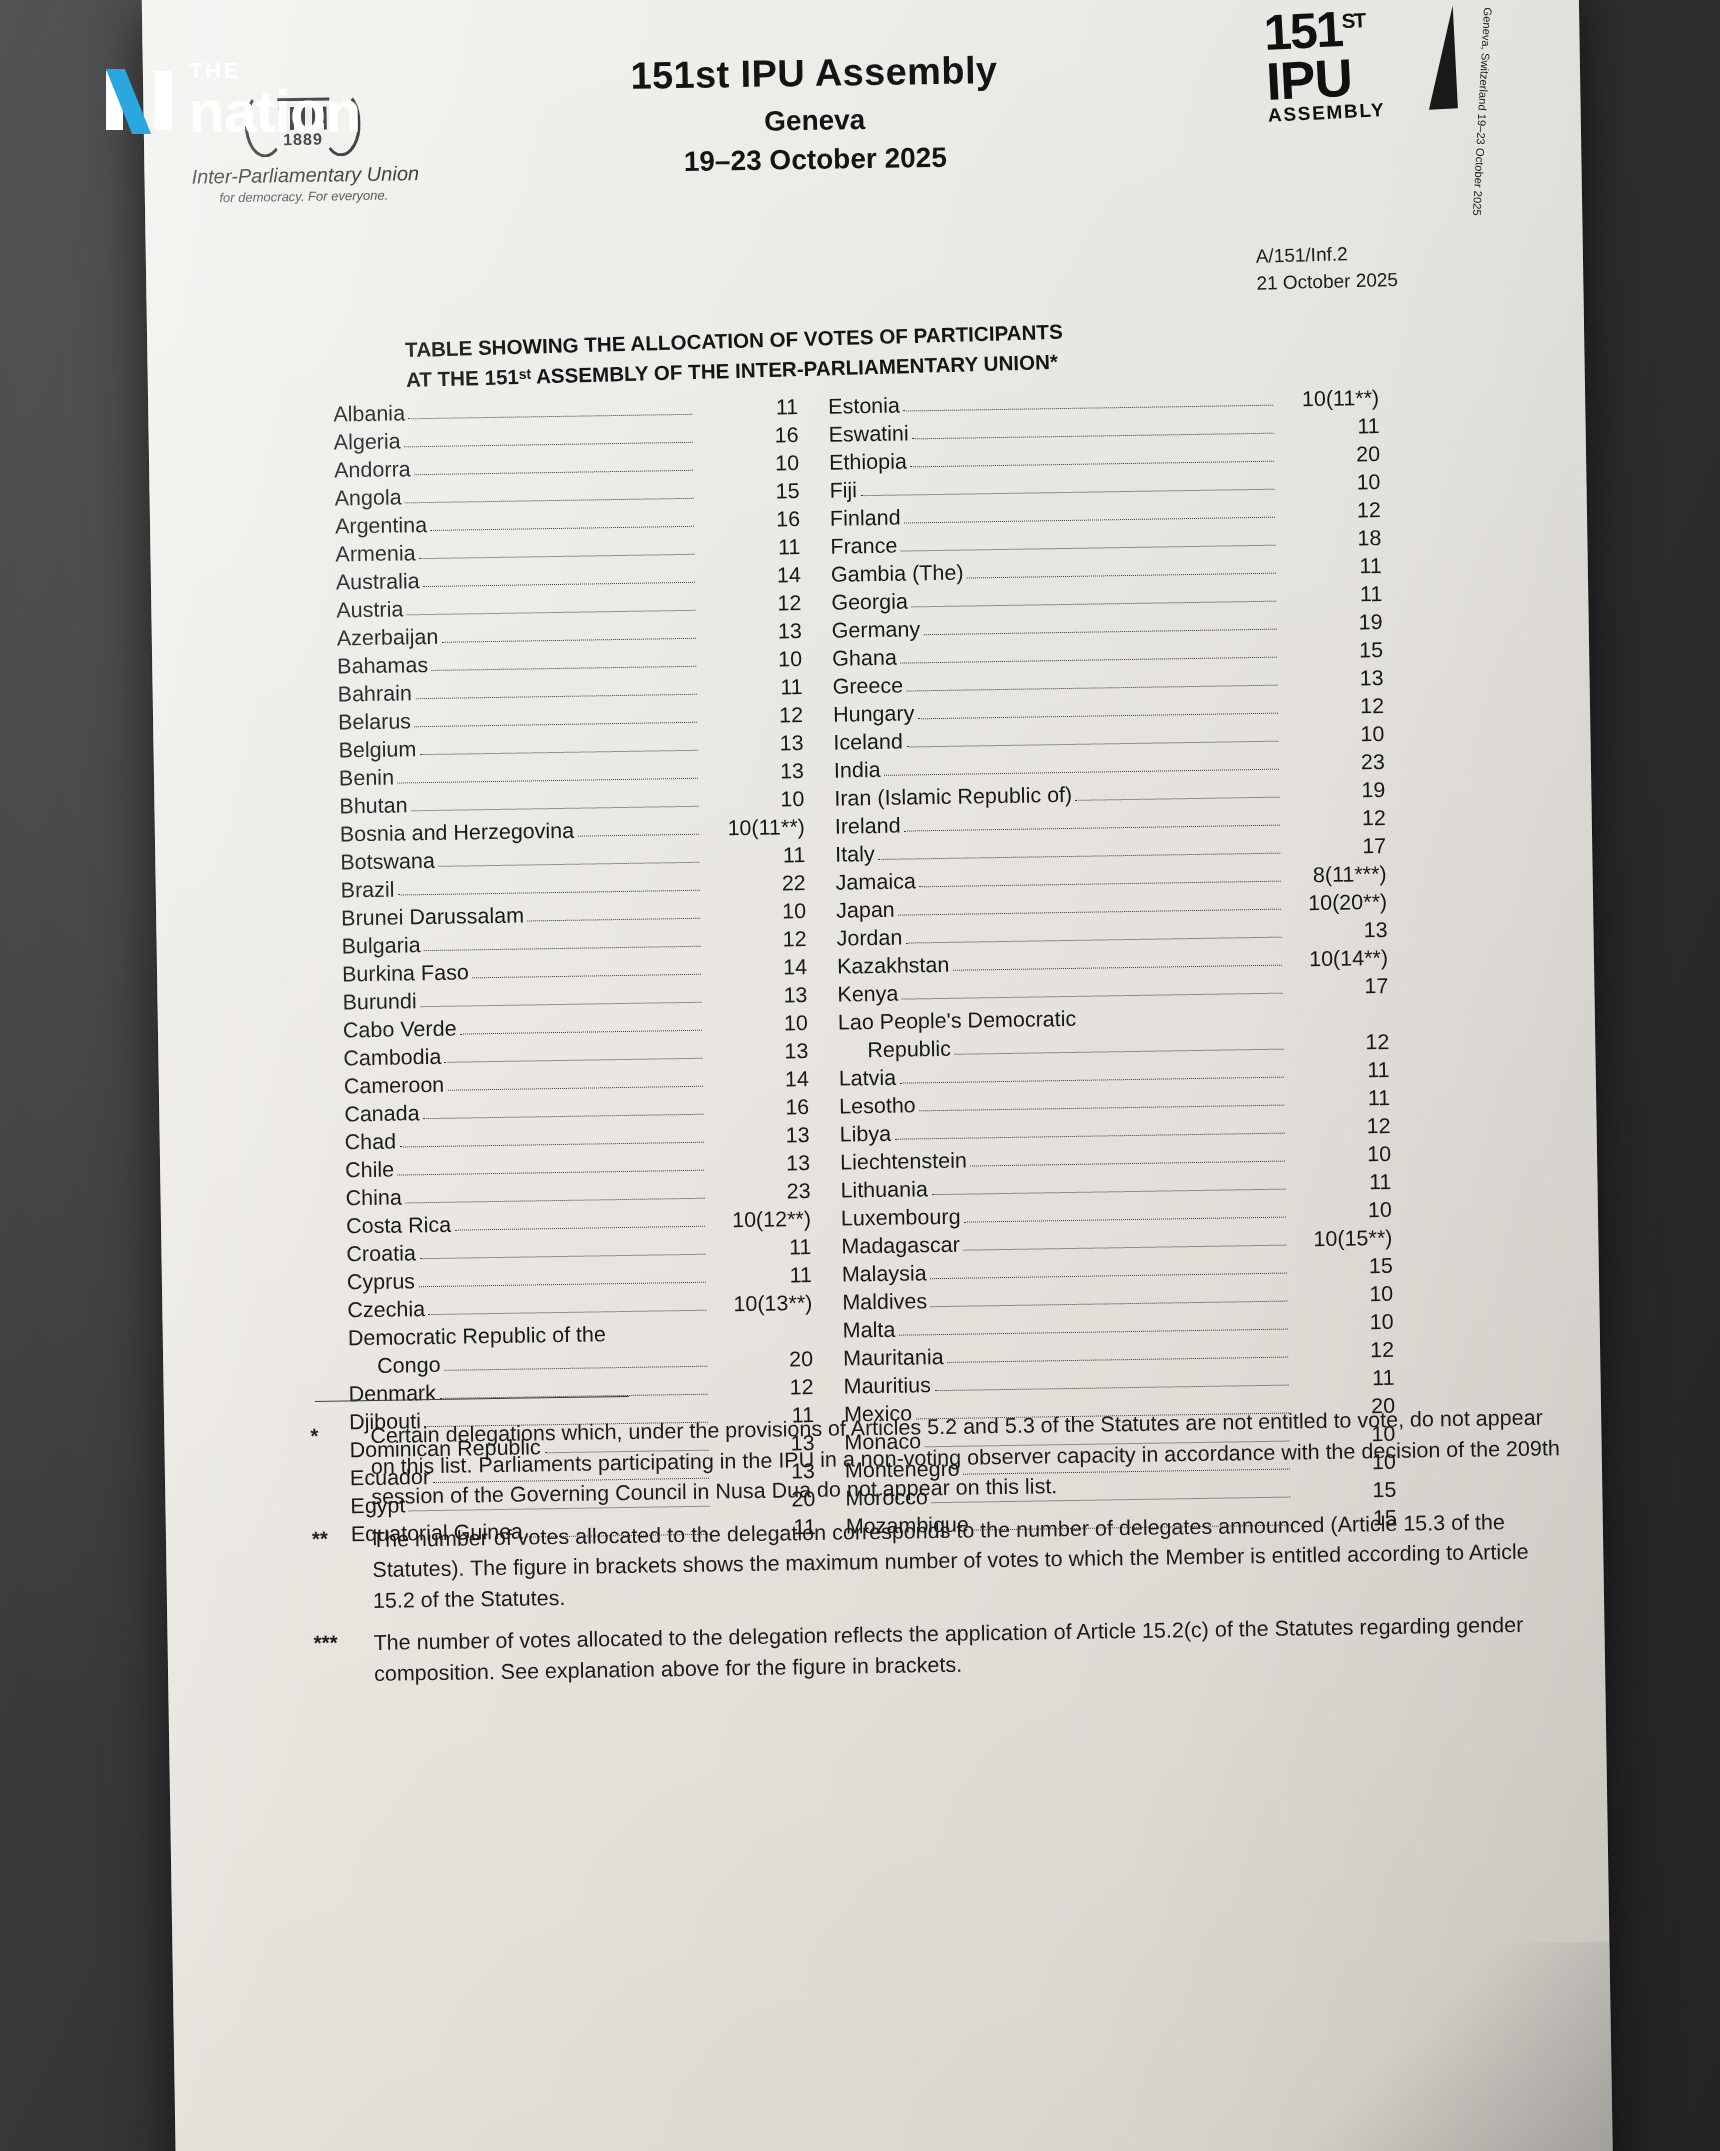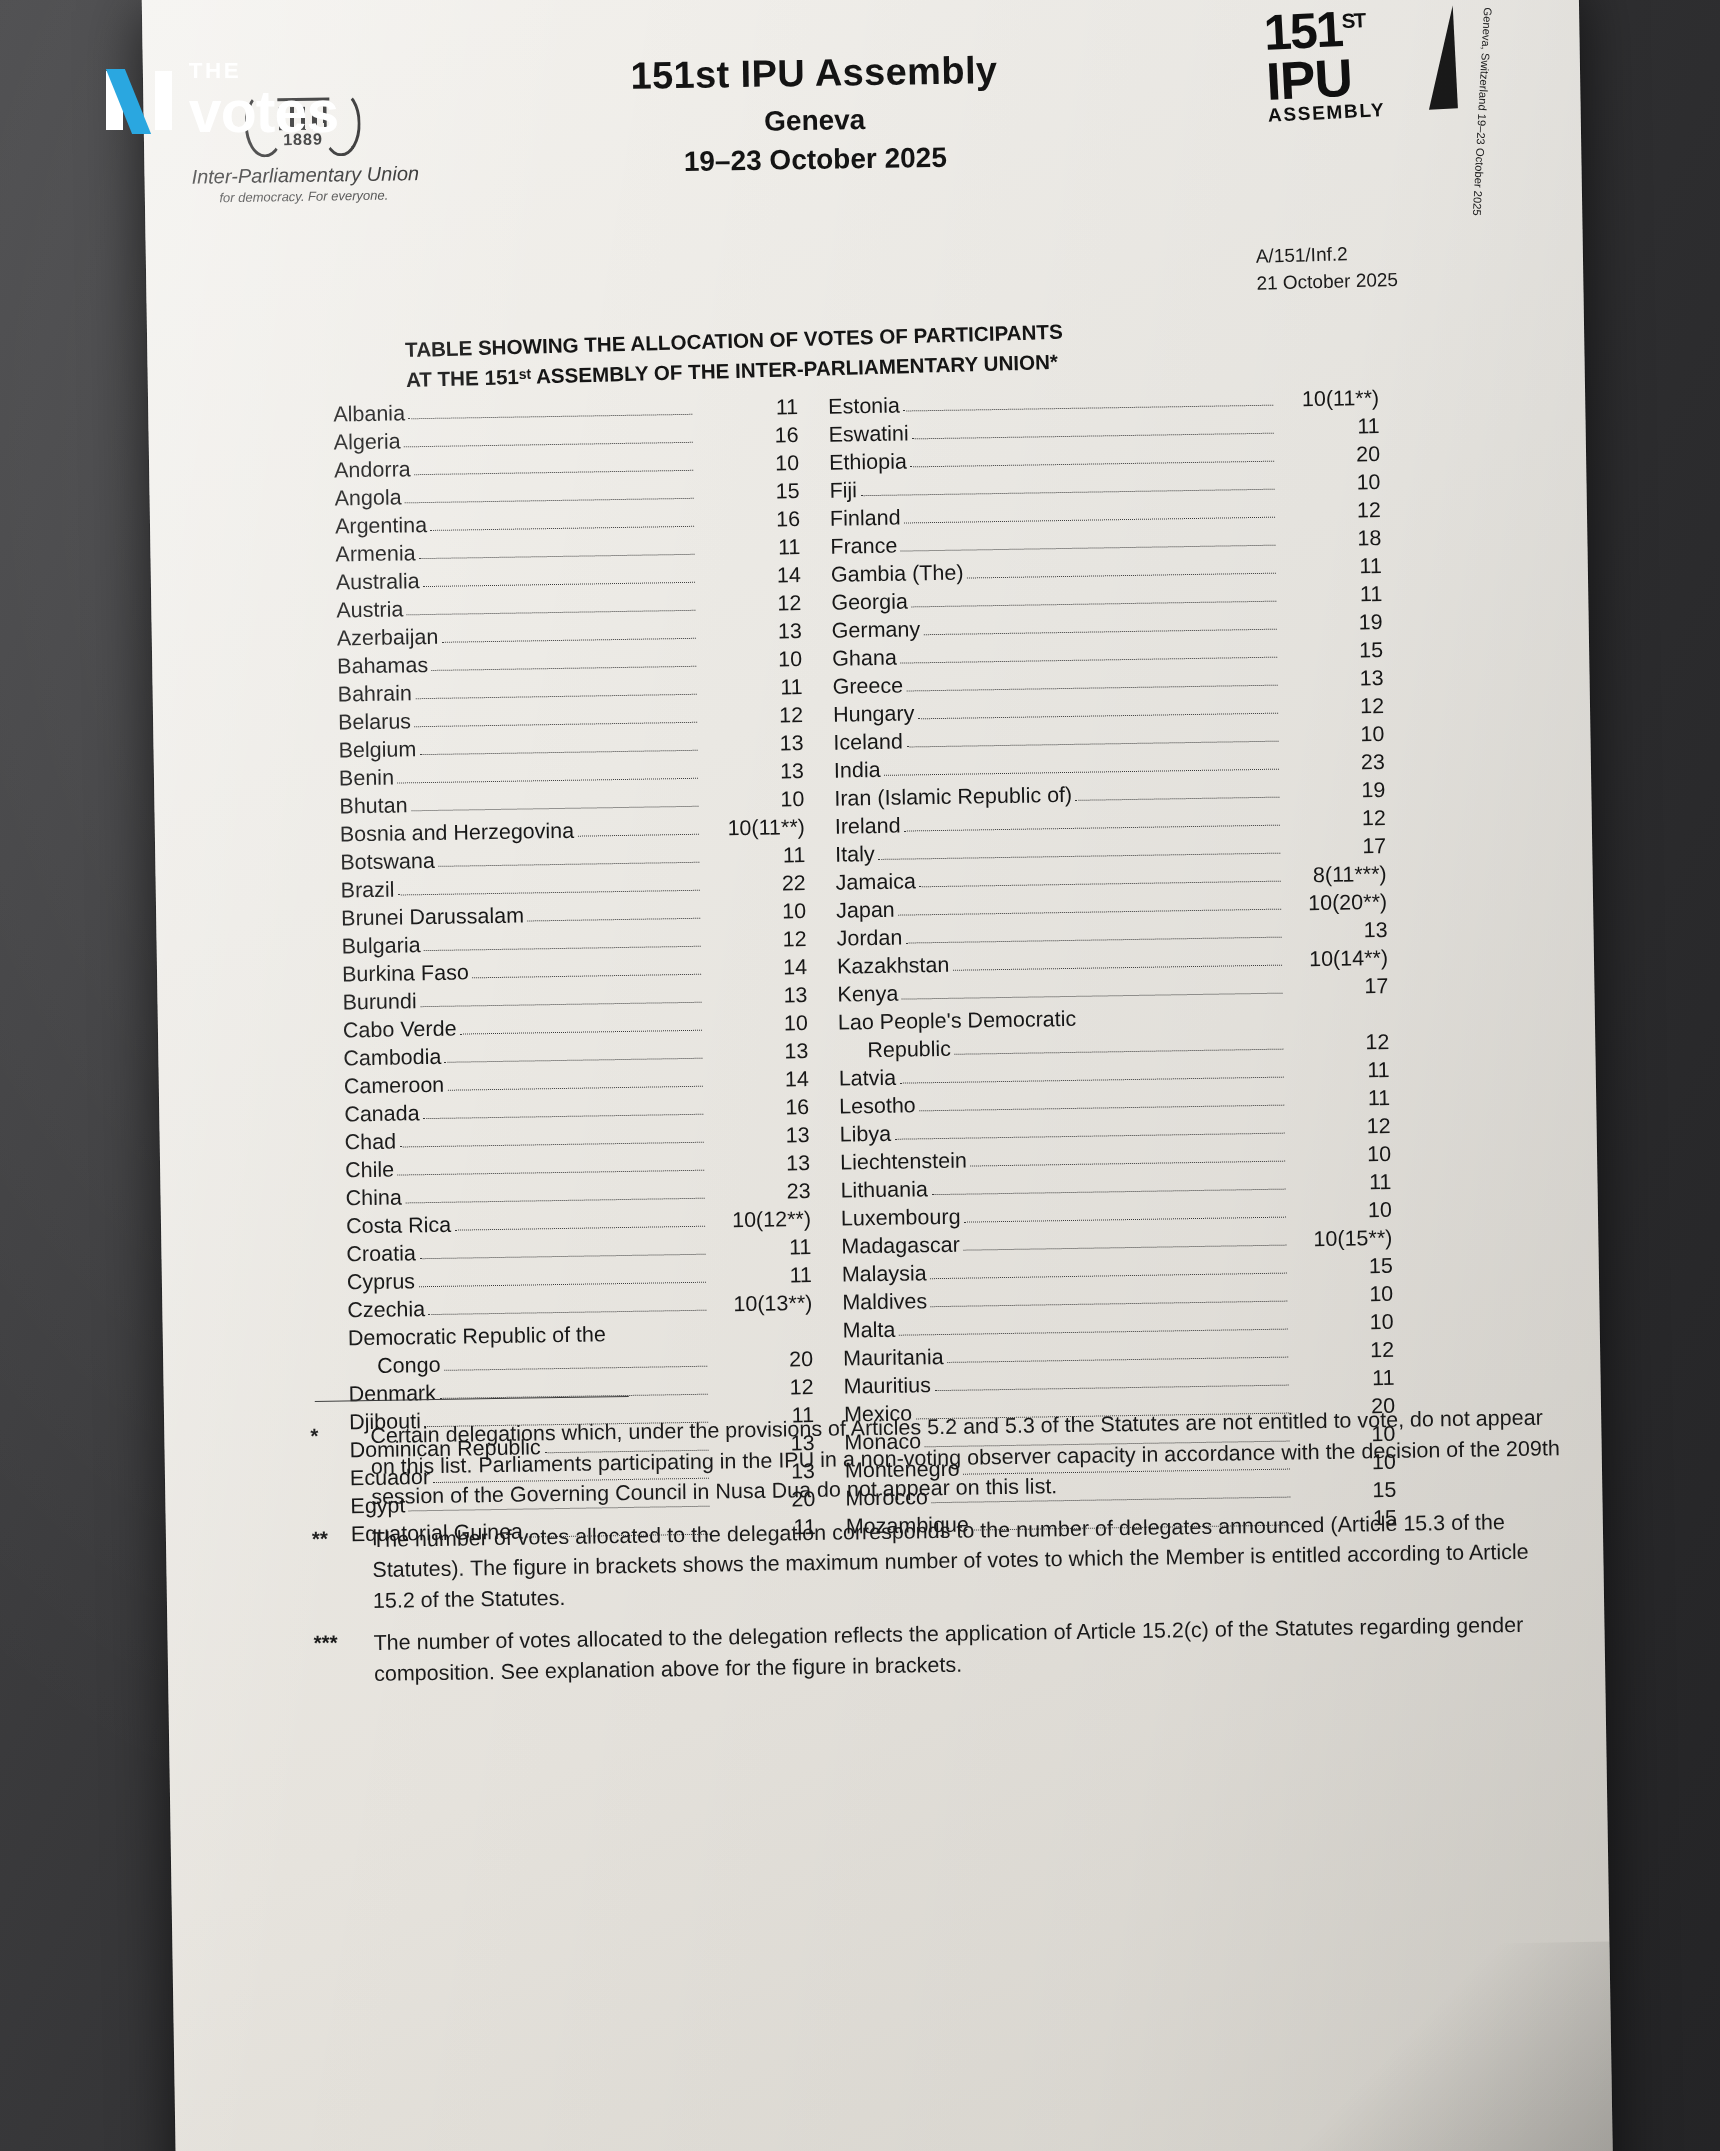--- a/index.html
+++ b/index.html
@@ -834,17 +834,17 @@
   </div>
 
   <div class="nation-logo">
     <div class="nation-mark">
       <div class="bar-l"></div>
       <div class="diag"></div>
       <div class="bar-r"></div>
     </div>
     <div class="nation-text">
       <div class="the">THE</div>
-      <div class="nation">votes</div>
+      <div class="nation">nation</div>
     </div>
   </div>
 </div>
 
 
 </body></html>

